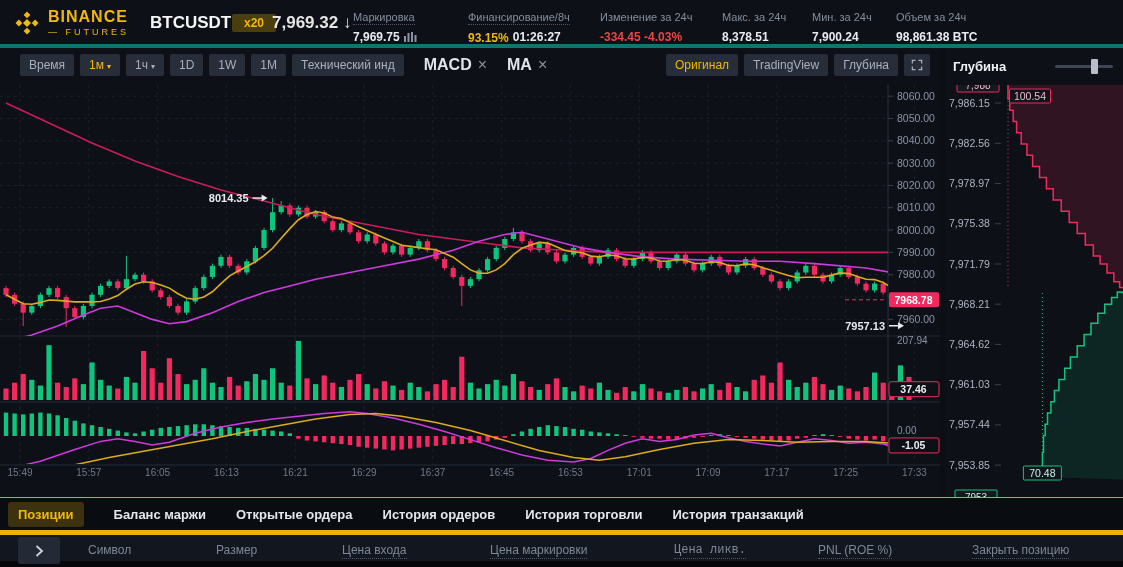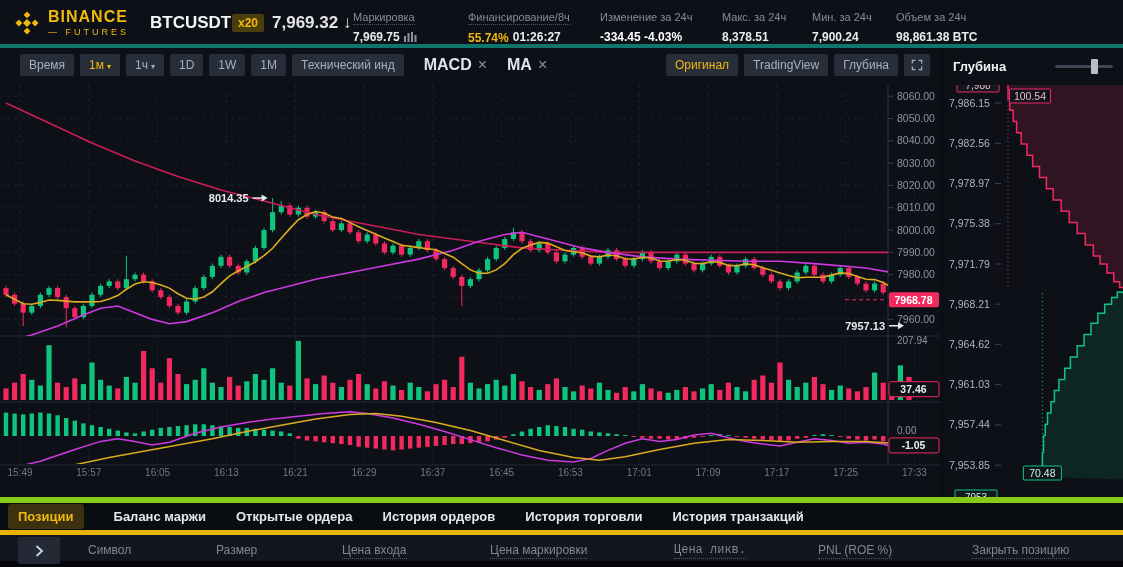--- a/index.html
+++ b/index.html
@@ -15,28 +15,28 @@
     position: relative; height: 48px; background: #0d1016;
     border-bottom: 4px solid #0f766e;
   }
   .logo { position: absolute; left: 14px; top: 9px; display: flex; gap: 8px; align-items: center; }
   .logo-text { line-height: 1; }
   .logo-line1 { color: #f0b90b; font-weight: bold; font-size: 16px; letter-spacing: 1px; }
   .logo-line2 { color: #f0b90b; font-size: 9px; letter-spacing: 3px; margin-top: 3px; }
   .symbol { position: absolute; left: 150px; top: 13px; font-size: 17px; font-weight: bold; color: #f5f6f8; }
   .lev-badge {
     position: absolute; left: 232px; top: 14px; background: #4a3d0e; color: #f0b90b;
-    font-size: 12px; font-weight: bold; padding: 2px 6px; border-radius: 2px;
+    font-size: 12px; font-weight: bold; padding: 2px 12px; border-radius: 2px;
   }
   .last-price { position: absolute; left: 272px; top: 13px; font-size: 17px; font-weight: bold; color: #e5e5e5; }
   .stat { position: absolute; top: 7px; }
   .stat .lbl { font-size: 11px; color: #848e9c; display: inline-block; }
   .stat .lbl.dotted, .dotted-u { border-bottom: 1px dotted #4d5566; padding-bottom: 1px; }
   .stat .val { font-size: 12px; font-weight: bold; color: #e8ebf0; margin-top: 5px; display: flex; align-items: center; gap: 4px; }
-  .val.down { color: #ffffff; }
+  .val.down { color: #ef4444; }
   .val .gold { color: #f0b90b; }
 
   
   .main { display: flex; height: 449px; }
   .chart-col { width: 940px; position: relative; background: #0d1017; padding-left: 12px; }
   .toolbar { height: 34px; display: flex; align-items: center; padding: 0 10px 0 8px; gap: 6px; }
   .btn {
     background: #272d39; color: #a7b0bf; font-size: 12px; padding: 4px 9px;
     border-radius: 2px; cursor: pointer; white-space: nowrap;
   }
@@ -52,21 +52,21 @@
   .depth-header { height: 37px; display: flex; align-items: center; justify-content: space-between; padding: 0 10px 0 8px; }
   .depth-title { font-size: 13px; font-weight: bold; color: #eef0f4; }
   .slider-track { width: 58px; height: 3px; background: #3e4554; border-radius: 2px; position: relative; }
   .slider-handle { position: absolute; left: 62%; top: -6px; width: 7px; height: 15px; background: #b8bfca; border-radius: 1px; }
   #depth-svg { position: absolute; left: 0; top: 37px; }
 
   svg text { font-family: "Liberation Sans", sans-serif; }
 
   
   .tabs-bar {
-    height: 33px; background: #090c10; border-top: 6px solid #84cc16;
+    height: 33px; background: #090c10; border-top: 1px solid #84cc16;
     display: flex; align-items: center; padding-left: 8px; gap: 30px;
   }
   .tab { font-size: 13px; font-weight: bold; color: #e4e7ec; cursor: pointer; white-space: nowrap; }
   .tab.active { color: #f0b90b; background: #3d3210; padding: 5px 10px; border-radius: 3px; }
 
   
   .table-header { height: 31px; background: #12161f; border-top: 5px solid #eab308; position: relative; }
   .arrow-btn {
     position: absolute; left: 18px; top: 2px; width: 42px; height: 27px;
     background: #232a36; border-radius: 2px; display: flex; align-items: center; justify-content: center;
@@ -106,21 +106,21 @@
           <rect x="0" y="4" width="2" height="6" fill="#8a93a4"></rect>
             <rect x="3.5" y="1" width="2" height="9" fill="#8a93a4"></rect>
           <rect x="7" y="0" width="2" height="10" fill="#8a93a4"></rect>
             <rect x="10.5" y="3" width="2" height="7" fill="#8a93a4"></rect>
         </svg>
       </div>
     </div>
     <div class="stat" style="left:468px">
       <span class="lbl dotted">Финансирование/8ч</span>
       <div class="val">
-          <span class="gold">55.74%</span>
+          <span class="gold">93.15%</span>
         <span class="dotted-u">01:26:27</span>
         </div>
     </div>
     <div class="stat" style="left:600px">
       <span class="lbl">Изменение за 24ч</span>
       <div class="val down">-334.45 -4.03%</div>
     </div>
     <div class="stat" style="left:722px">
       <span class="lbl">Макс. за 24ч</span>
       <div class="val">8,378.51</div>

